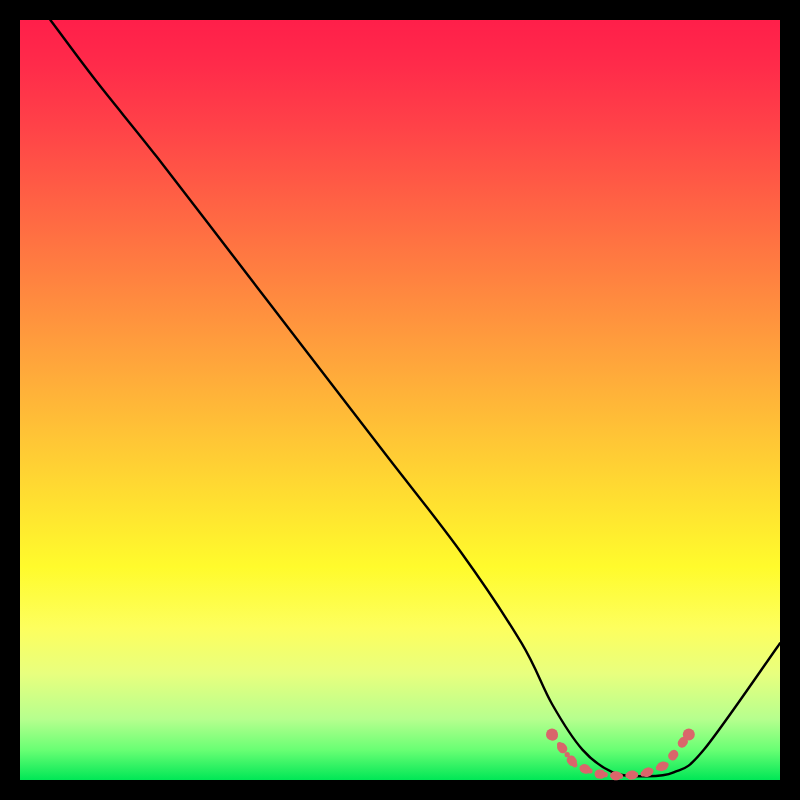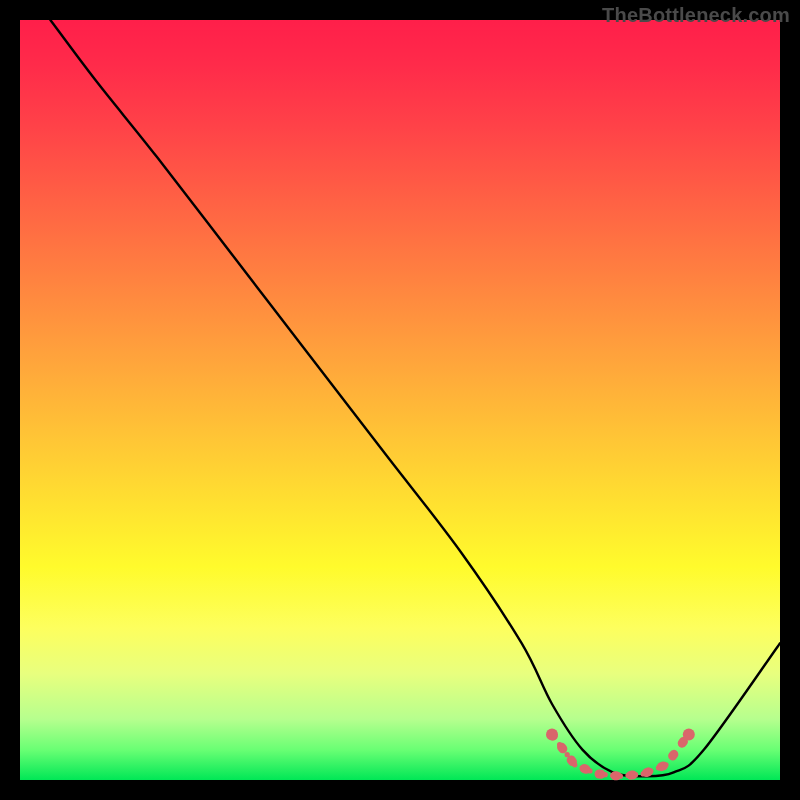--- a/index.html
+++ b/index.html
@@ -57,21 +57,20 @@
     top: 0;
     width: 760px;
     height: 760px;
     overflow: visible;
   }
 </style>
 </head>
 <body>
 
 <div class="frame">
-  <div class="watermark">TheBottleneck.com</div>
 
   <div class="plot">
     <svg class="curve" viewBox="0 0 760 760" preserveAspectRatio="none">
       <path id="main-curve" fill="none" stroke="#000" stroke-width="2.4" stroke-linecap="round" stroke-linejoin="round" d="M 30.400000000000002 0 C 38 10.133333333333326, 58.266666666666666 37.99999999999994, 76 60.799999999999955 C 93.73333333333333 83.59999999999997, 113.99999999999999 107.66666666666673, 136.79999999999998 136.80000000000007 C 159.6 165.93333333333342, 187.46666666666667 202.6666666666667, 212.8 235.60000000000002 C 238.13333333333335 268.53333333333336, 263.4666666666667 301.46666666666664, 288.8 334.4 C 314.1333333333333 367.3333333333333, 339.4666666666667 400.26666666666665, 364.8 433.2 C 390.1333333333333 466.1333333333333, 417.99999999999994 500.3333333333333, 440.79999999999995 532 C 463.59999999999997 563.6666666666666, 486.40000000000003 597.8666666666667, 501.6 623.2 C 516.8000000000001 648.5333333333334, 521.8666666666667 666.2666666666667, 532 684 C 542.1333333333333 701.7333333333333, 552.2666666666667 718.2, 562.4 729.6 C 572.5333333333333 741, 582.6666666666667 747.9666666666667, 592.8000000000001 752.4 C 602.9333333333334 756.8333333333333, 613.0666666666666 756.2, 623.1999999999999 756.2 C 633.3333333333333 756.2, 643.4666666666667 756.8333333333333, 653.6 752.4 C 663.7333333333333 747.9666666666667, 666.2666666666667 751.1333333333333, 684 729.6 C 701.7333333333333 708.0666666666667, 747.3333333333334 640.9333333333334, 760 623.2"></path>
       <g id="opt-zone">
           <path d="M 532 714.4 L 535.8 719.4666666666667 L 539.6 724.5333333333333 L 543.4 729.6 L 547.1999999999999 734.6666666666666 L 551 739.7333333333333 L 554.8 744.8 L 558.6 746.32 L 562.4 747.84 L 566.2 749.36 L 570 750.88 L 573.8 752.4 L 577.6 753.92 L 581.4 754.3 L 585.2 754.68 L 589 755.06 L 592.8000000000001 755.44 L 596.6 755.82 L 600.4 756.2 L 604.2 755.82 L 608 755.44 L 611.8000000000001 755.06 L 615.6 754.68 L 619.4 754.3 L 623.1999999999999 753.92 L 627 752.4 L 630.8 750.88 L 634.6 749.36 L 638.4 747.84 L 642.1999999999999 746.32 L 646 744.8 L 649.8 739.7333333333333 L 653.6 734.6666666666666 L 657.4 729.6 L 661.2 724.5333333333333 L 665 719.4666666666667 L 668.8 714.4" fill="none" stroke="#d9666b" stroke-width="9" stroke-linecap="round" stroke-dasharray="2 14"></path>
           <circle cx="532" cy="714.4" r="6" fill="#d9666b"></circle>
           <circle cx="668.8" cy="714.4" r="6" fill="#d9666b"></circle>
           <circle cx="539.6" cy="724.5333333333333" r="2.6" fill="#d9666b"></circle>
           <circle cx="547.1999999999999" cy="734.6666666666666" r="2.6" fill="#d9666b"></circle>

